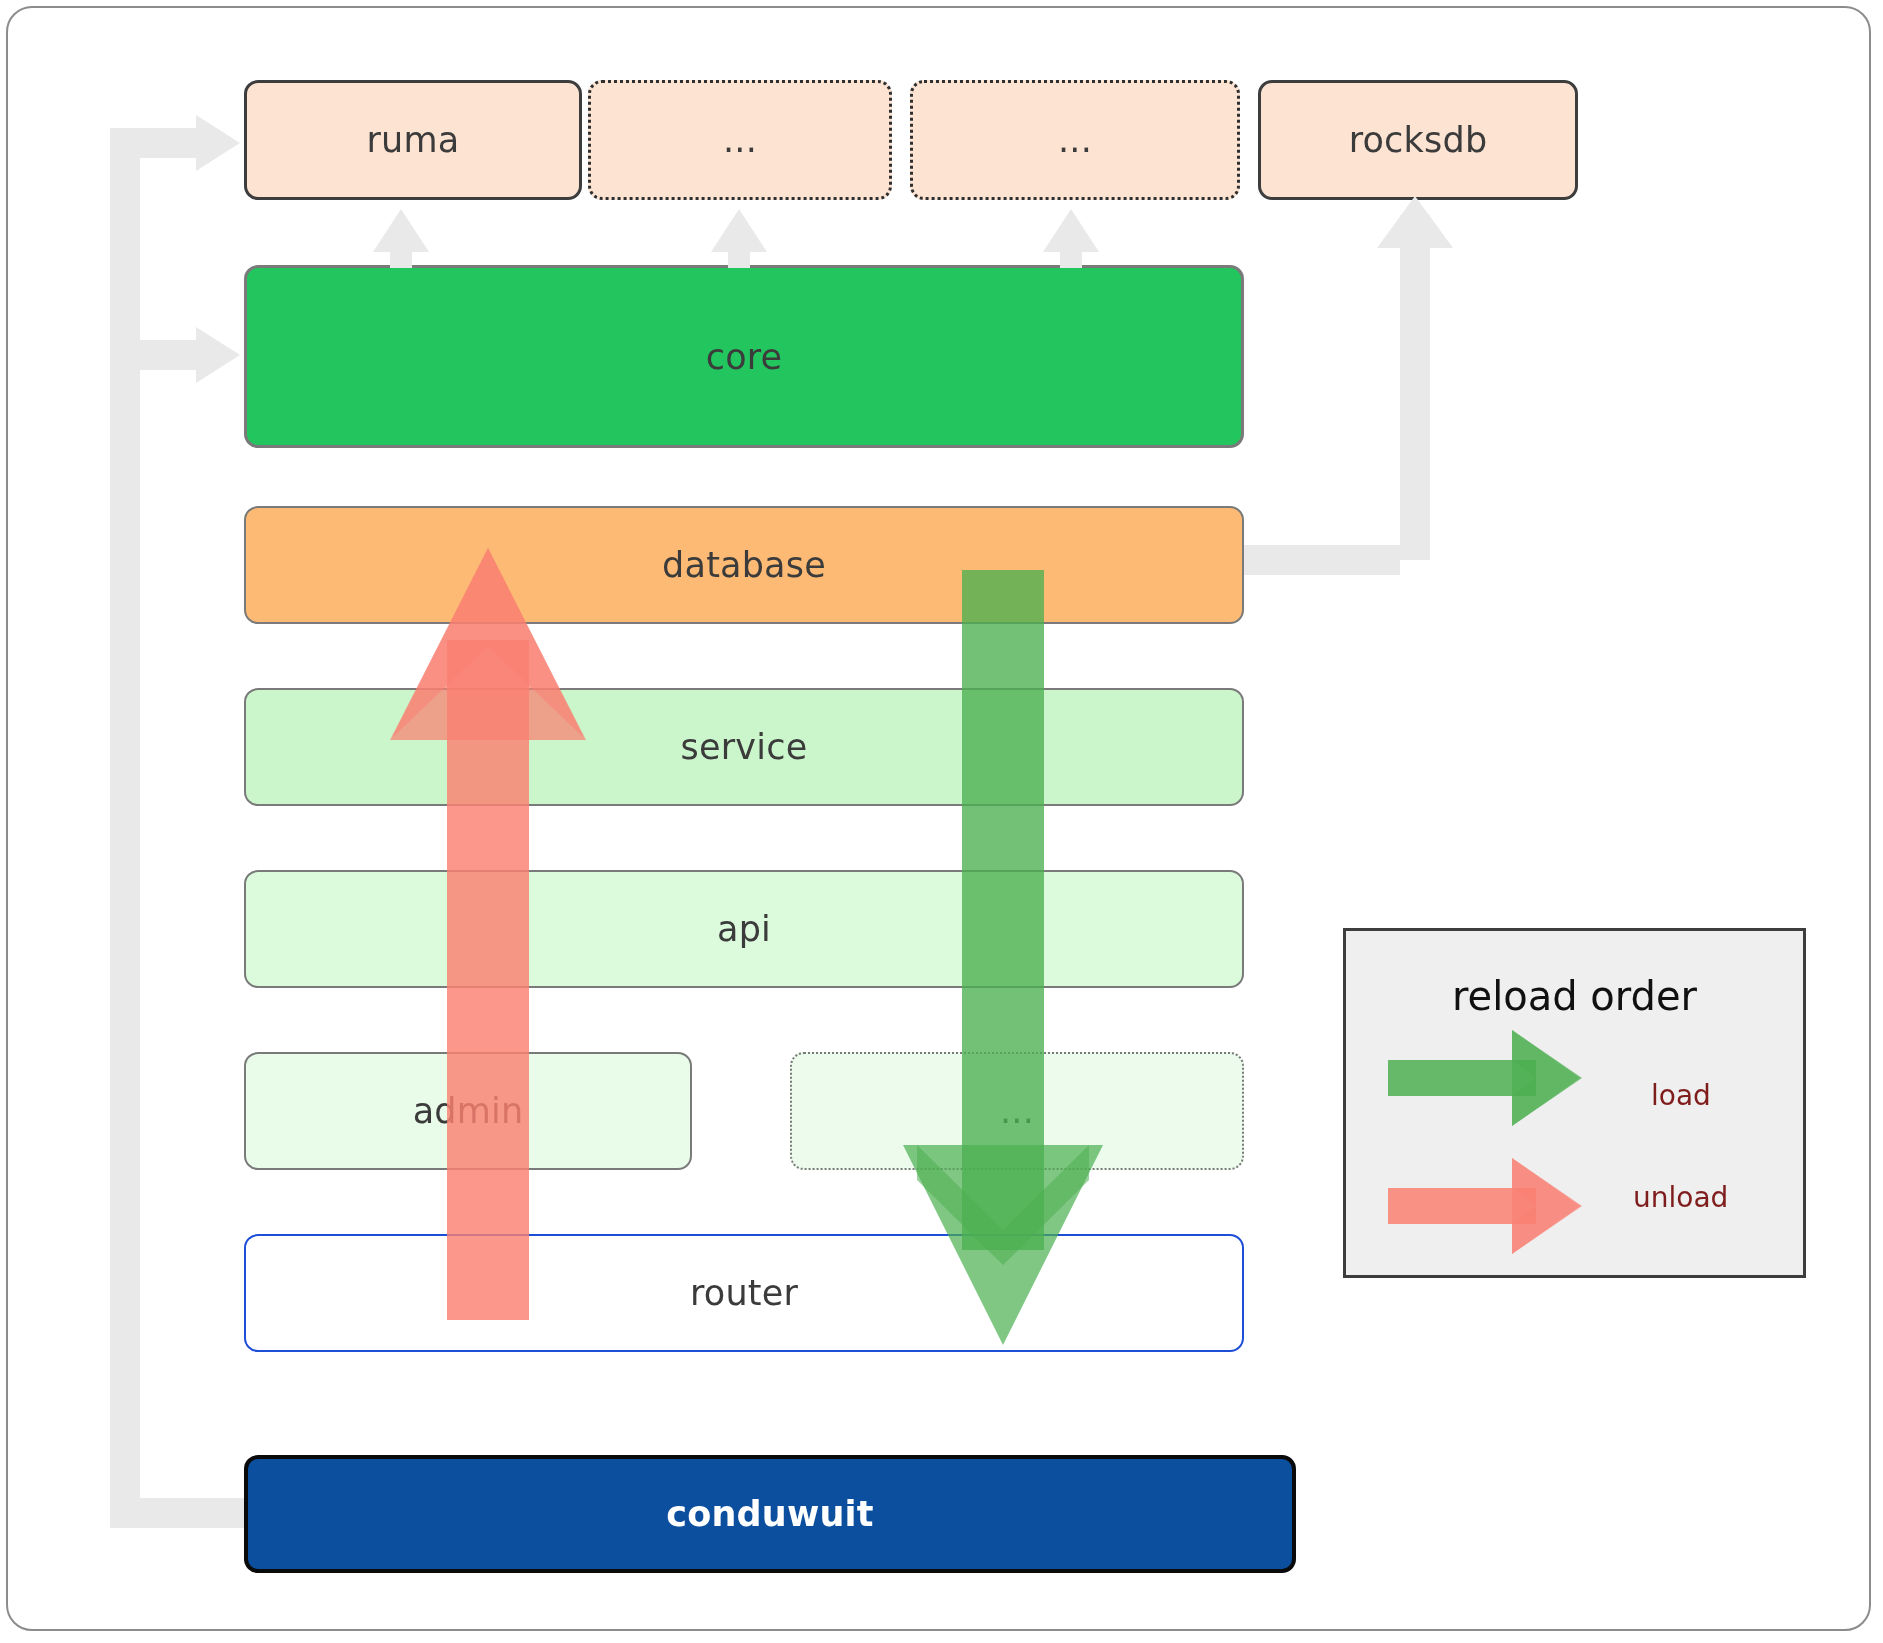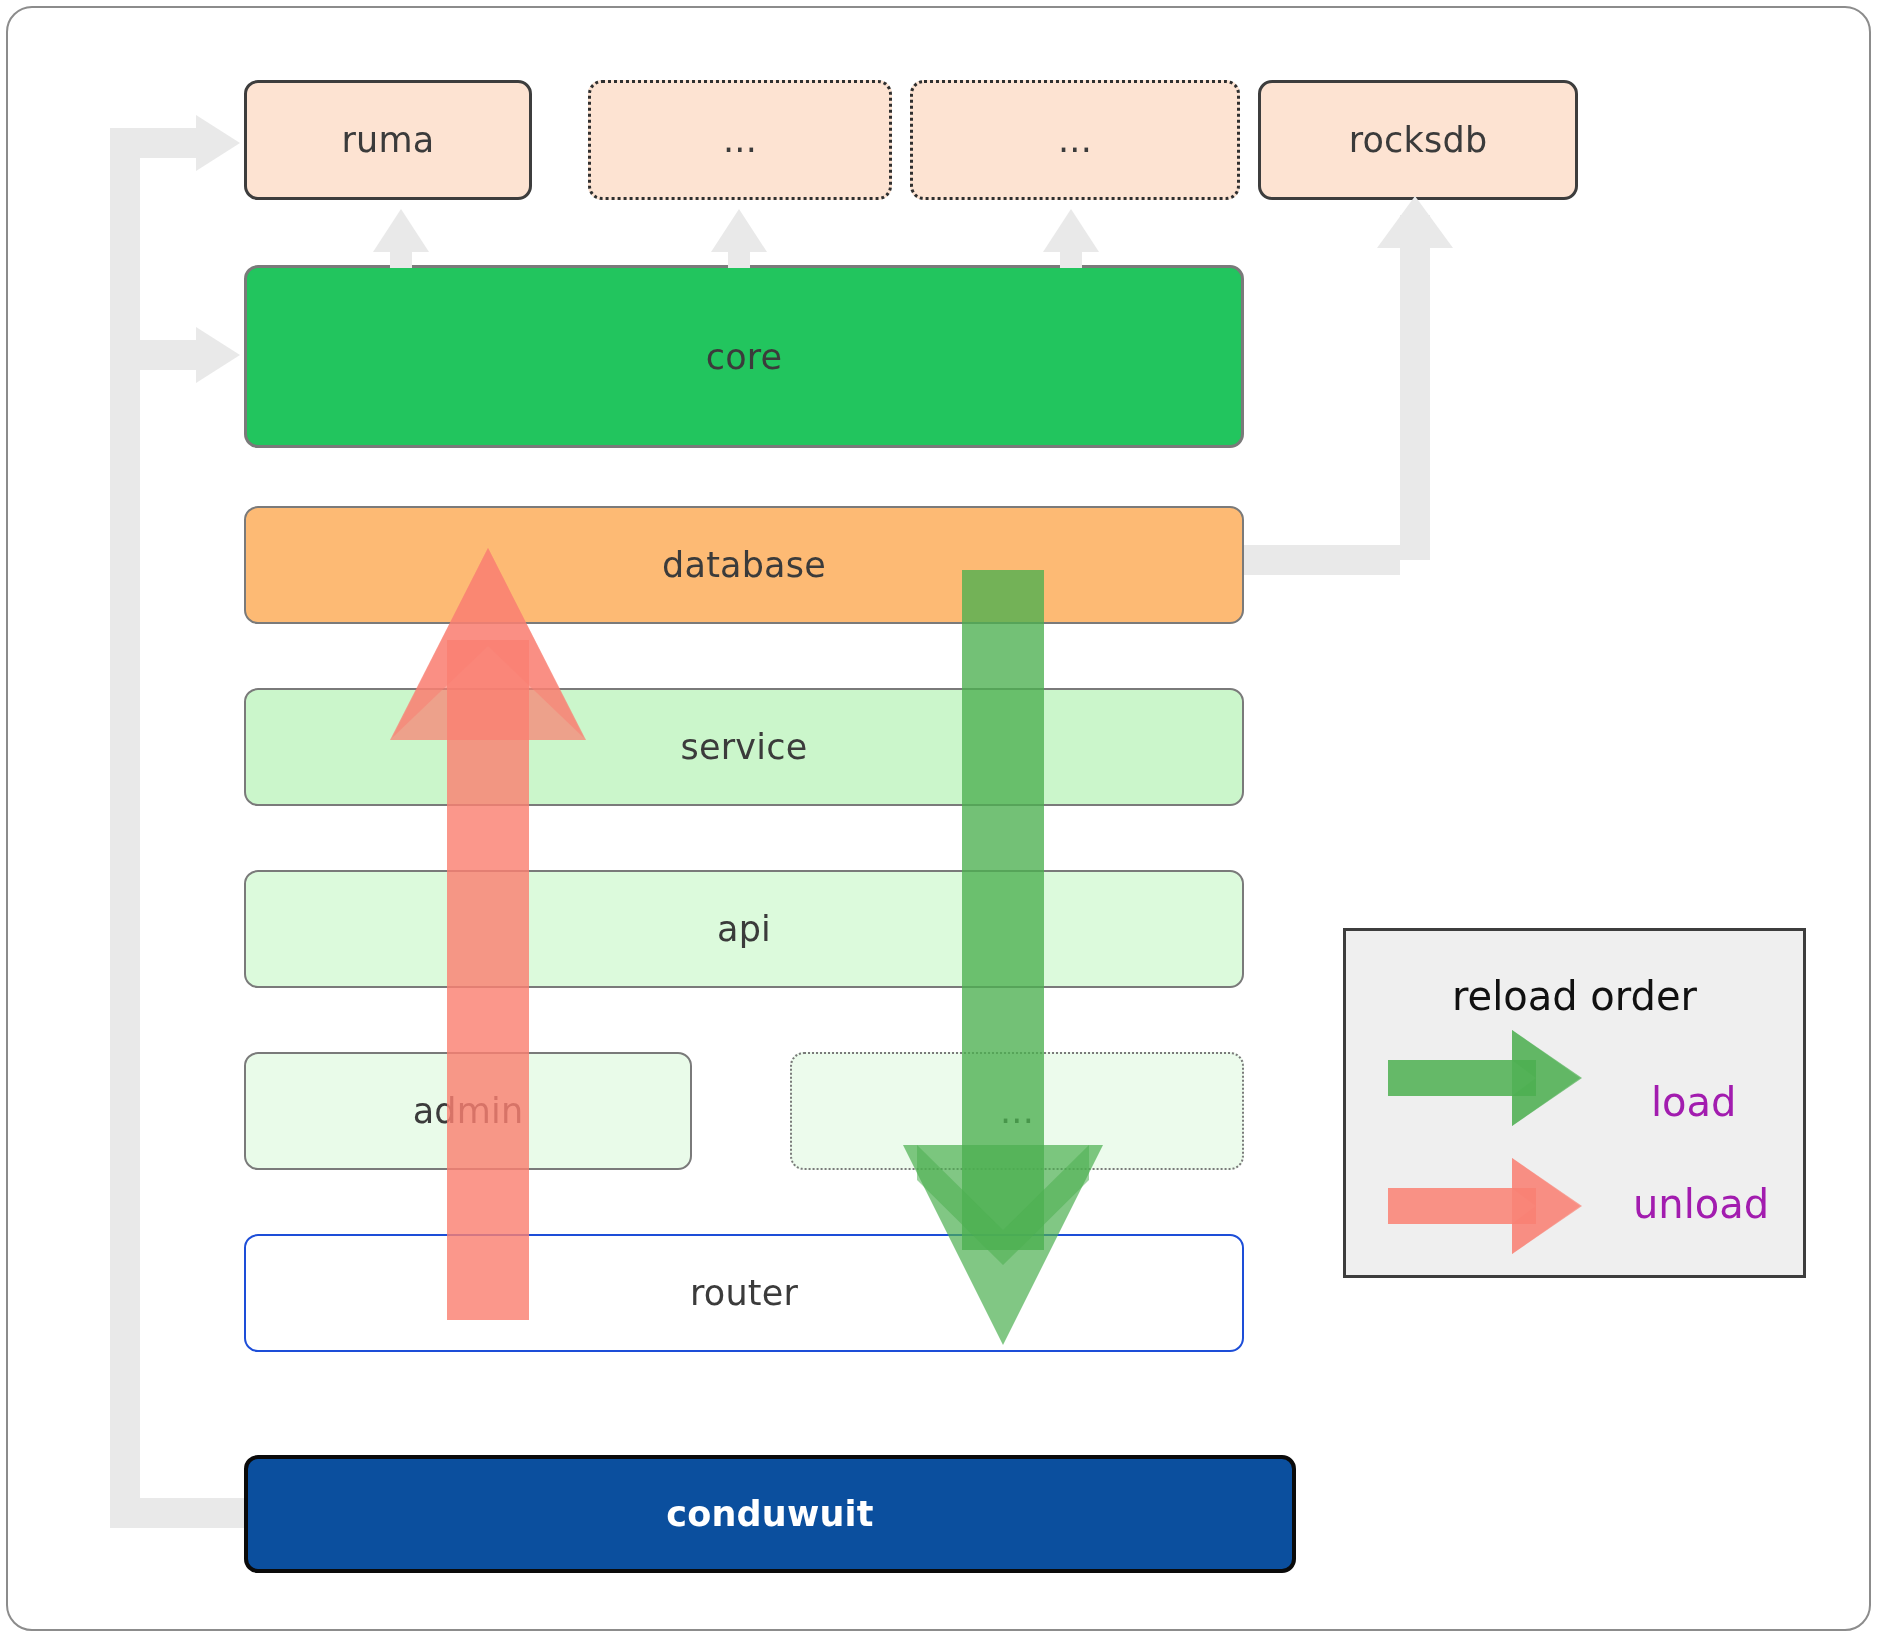--- a/index.html
+++ b/index.html
@@ -44,21 +44,21 @@
 
   
   .legend{
     position:absolute;background:#efefef;border:3px solid #3d3d3d;
     box-sizing:border-box;
   }
   .legend-title{
     position:absolute;width:100%;text-align:center;top:42px;
     font-size:40px;color:#111;
   }
-  .legend-label{position:absolute;font-size:40px;color:#a21caf;text-align:center;}
+  .legend-label{position:absolute;font-size:28px;color:#7f1d1d;text-align:center;}
 
   
   .ovl{position:absolute;left:0;top:0;width:1883px;height:1643px;pointer-events:none;}
 </style>
 </head>
 <body>
 
 <div id="stage">
 
   <div class="frame"></div>
@@ -67,21 +67,21 @@
 
   <div class="gray" style="left:110px;top:1498px;width:140px;height:30px;"></div>
 
   <div class="gray" style="left:140px;top:128px;width:60px;height:30px;"></div>
 
   <div class="gray" style="left:140px;top:340px;width:60px;height:30px;"></div>
 
   <div class="gray" style="left:1018px;top:545px;width:382px;height:30px;"></div>
   <div class="gray" style="left:1400px;top:215px;width:30px;height:345px;"></div>
 
-  <div class="box orange solid" style="left:244px;top:80px;width:288px;height:120px;">ruma</div>
+  <div class="box orange solid" style="left:244px;top:80px;width:338px;height:120px;">ruma</div>
   <div class="box orange dotted" style="left:588px;top:80px;width:304px;height:120px;">...</div>
   <div class="box orange dotted" style="left:910px;top:80px;width:330px;height:120px;">...</div>
   <div class="box orange solid" style="left:1258px;top:80px;width:320px;height:120px;">rocksdb</div>
 
   <div class="box core" style="left:244px;top:265px;width:1000px;height:183px;">core</div>
 
   <div class="box g1" style="left:244px;top:506px;width:1000px;height:118px;">database</div>
 
   <div class="box g2" style="left:244px;top:688px;width:1000px;height:118px;">service</div>
 

